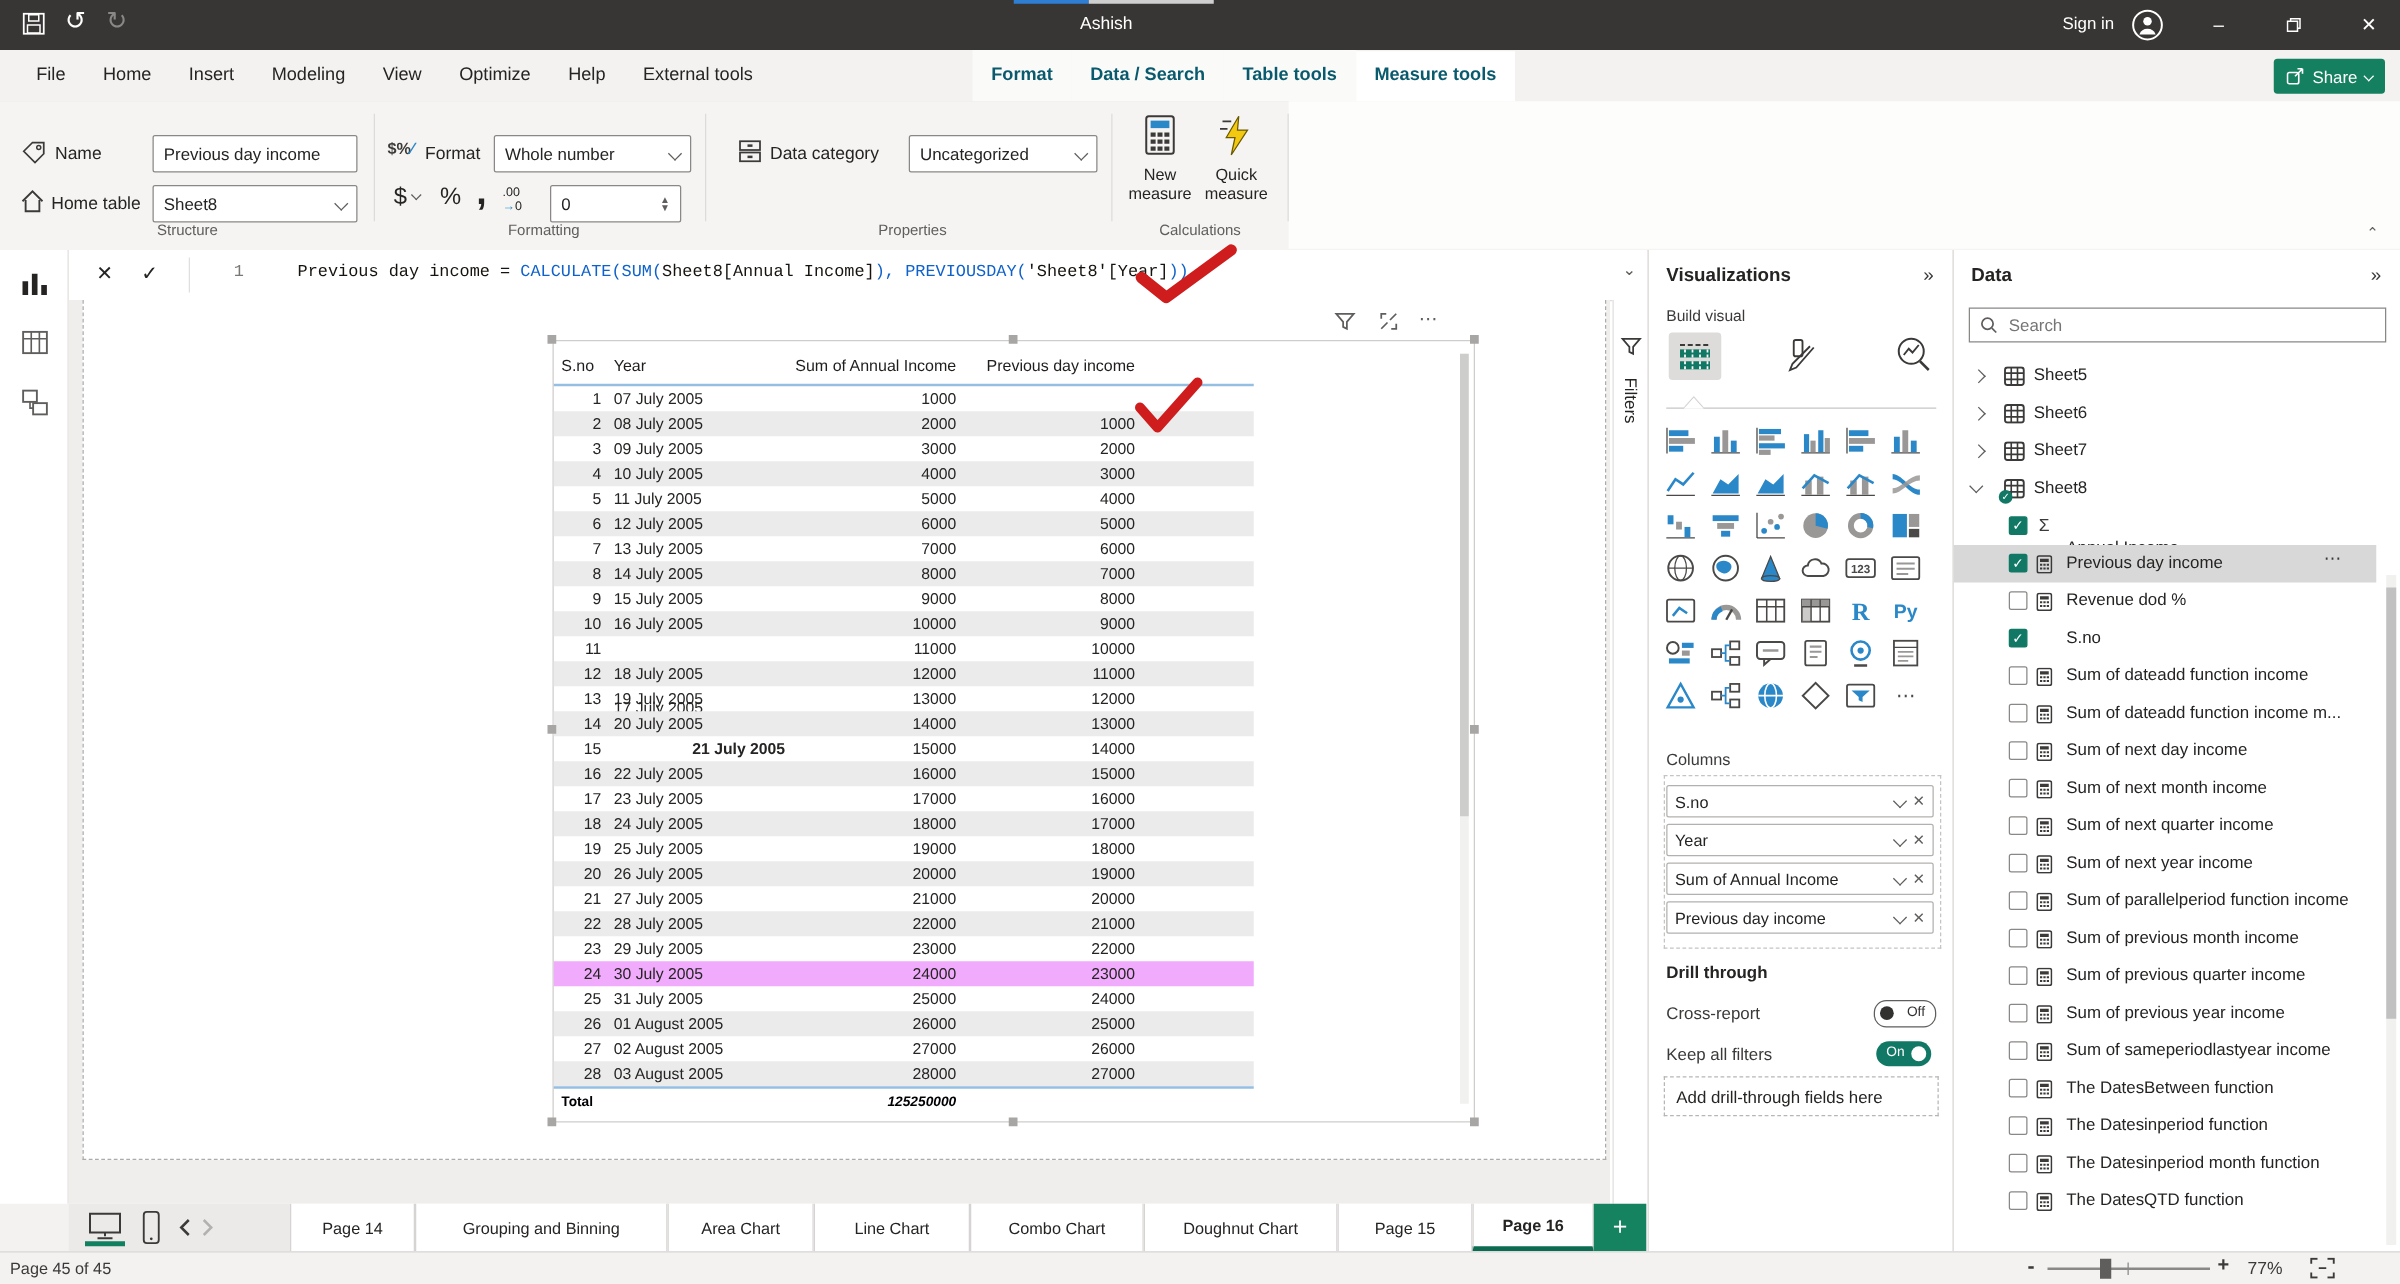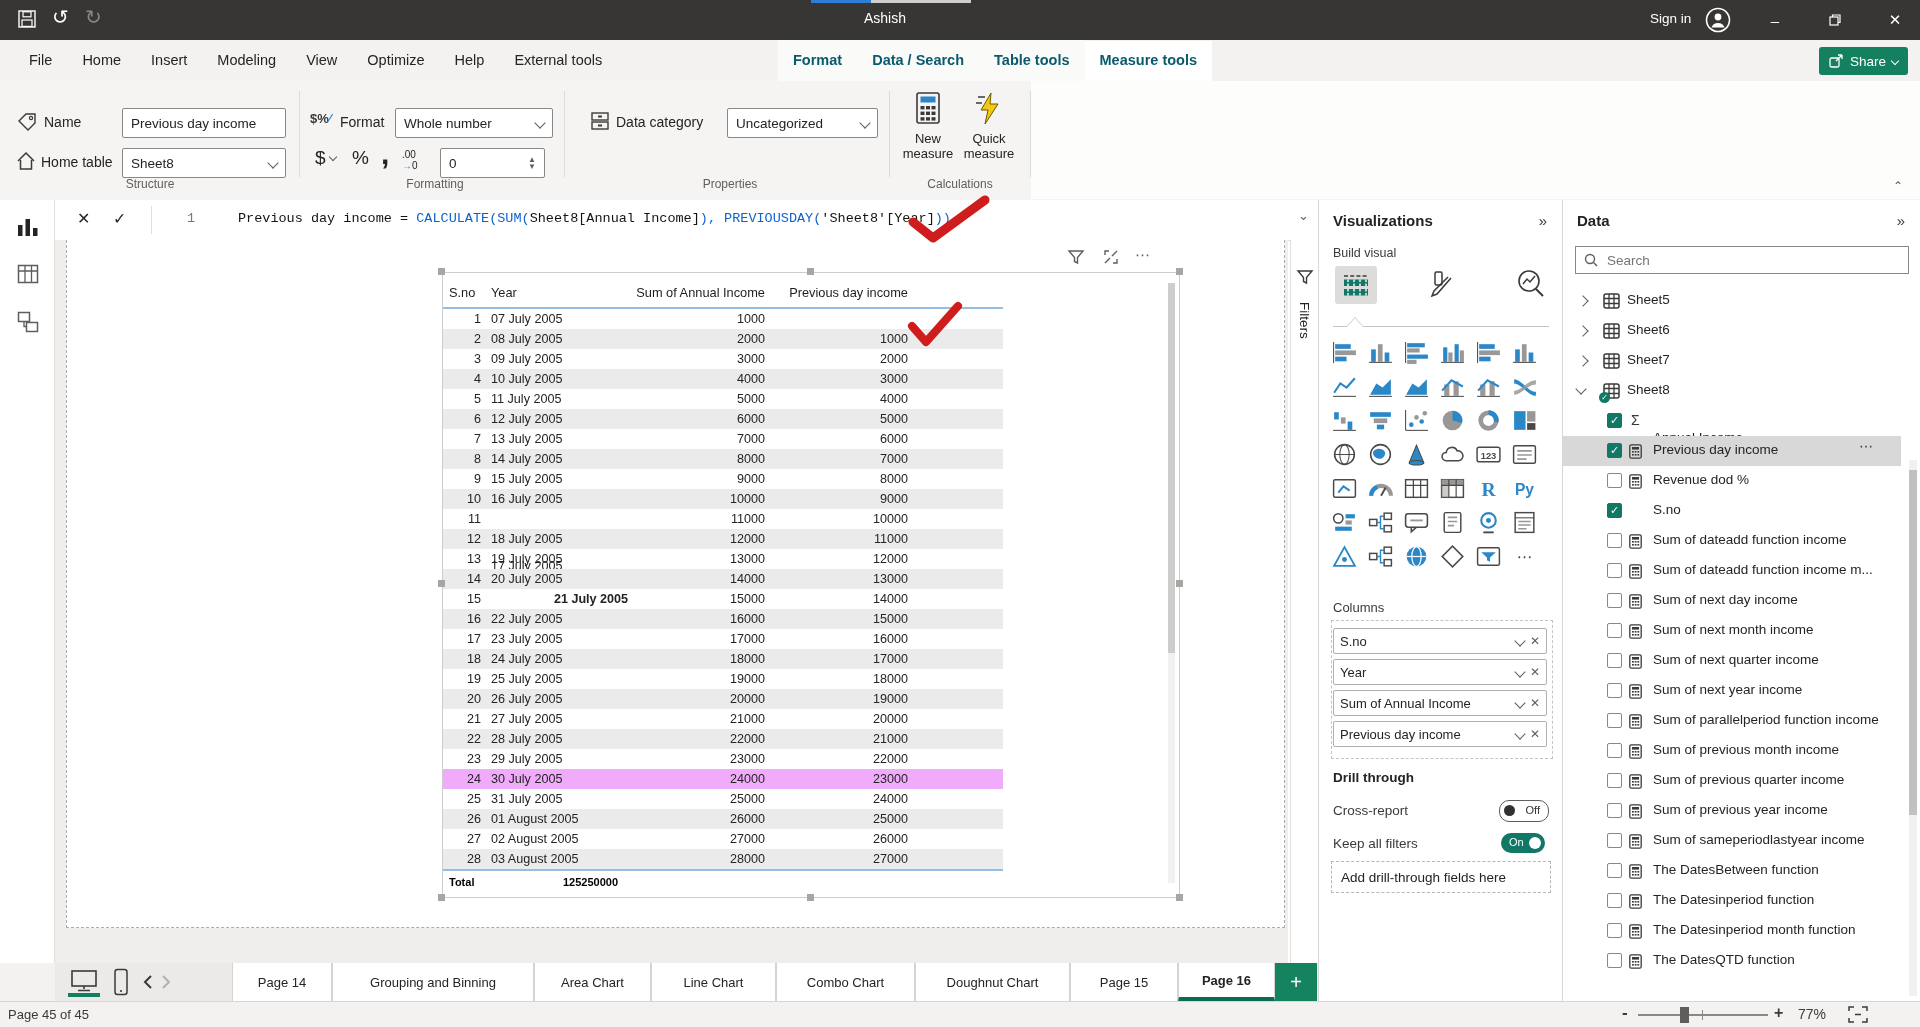--- a/index.html
+++ b/index.html
@@ -454,21 +454,21 @@
           </div>
           <div class="pbt-row" style="top: 576px; background: rgb(235, 235, 235);">
             <div class="pbt-cell" style="left: 6px; width: 32px; text-align: right;">28</div>
             <div class="pbt-cell" style="left: 48px; width: 200px; text-align: left;">03 August 2005</div>
             <div class="pbt-cell" style="left: 120px; width: 202px; text-align: right;">28000</div>
             <div class="pbt-cell" style="left: 330px; width: 135px; text-align: right;">27000</div>
           </div>
         </div>
       <div id="pbt-total" style="top: 596px;">
           <div class="pbt-cell" style="left: 6px; width: 80px; line-height: 22px;">Total</div>
-          <div class="pbt-cell" style="left: 120px; width: 202px; line-height: 22px;">125250000</div>
+          <div class="pbt-cell" style="left: 120px; width: 202px; text-align: right; line-height: 22px; font-style: italic;">125250000</div>
         </div>
       <div id="vis-scroll">
           <div id="vis-scroll-thumb"></div>
         </div>
     </div>
 
     <div class="handle" style="left:371px;top:28px"></div>
     <div class="handle" style="left:740px;top:28px"></div>
     <div class="handle" style="left:1109px;top:28px"></div>
     <div class="handle" style="left:371px;top:340px"></div>

